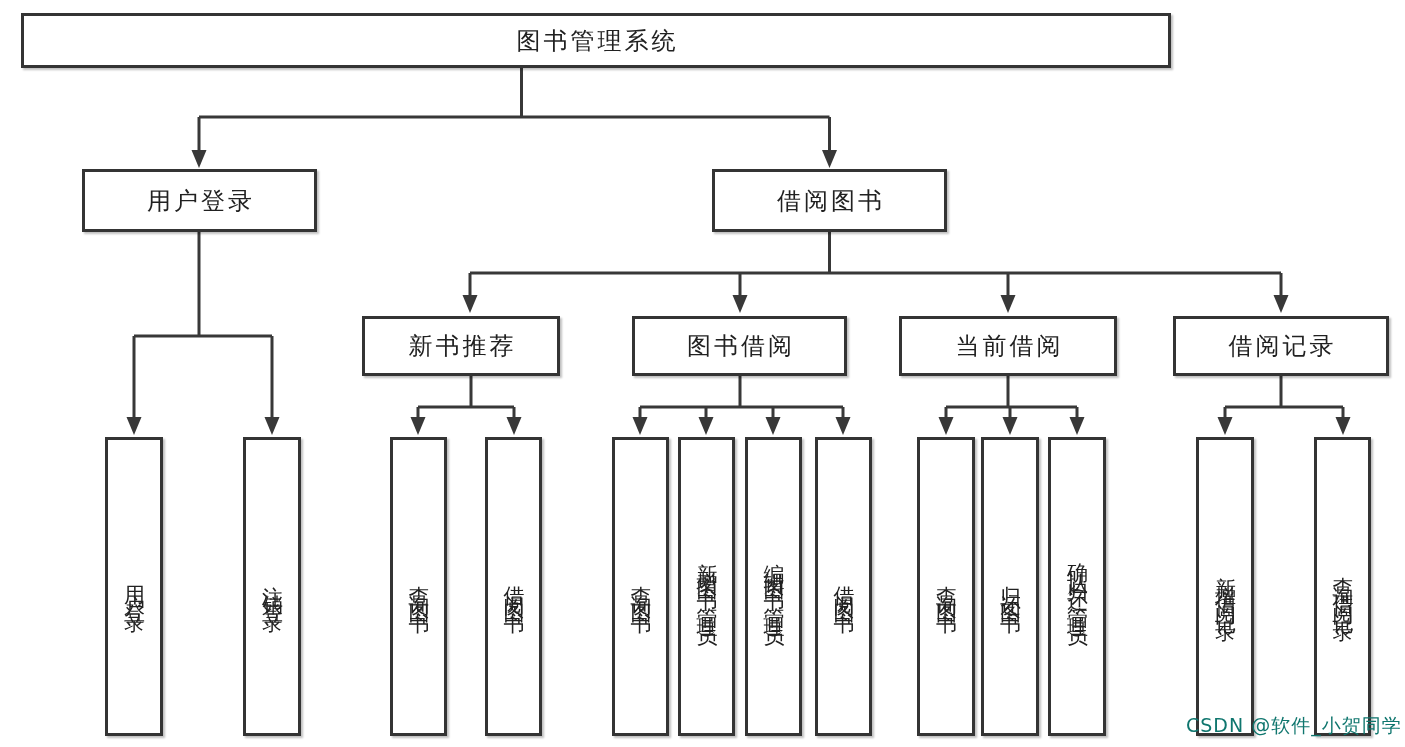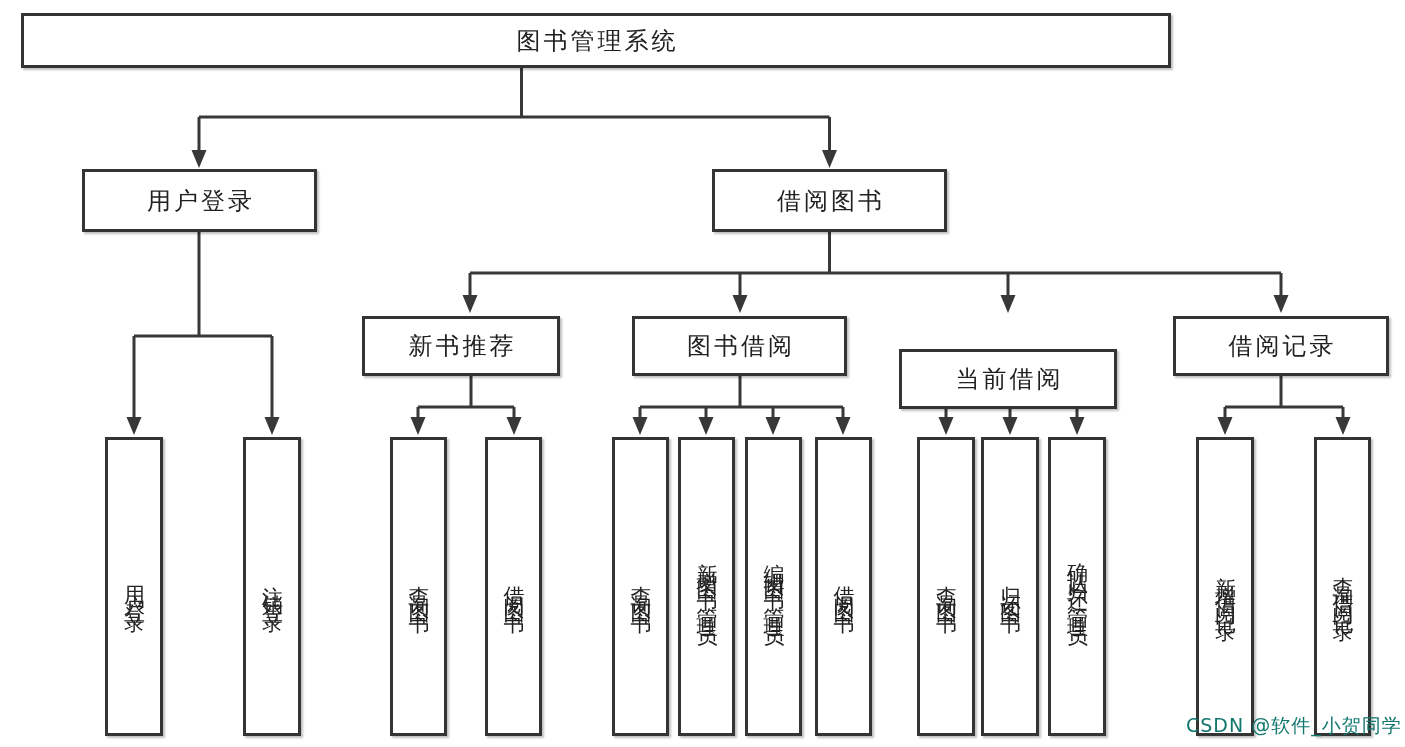--- a/index.html
+++ b/index.html
@@ -101,21 +101,21 @@
   <div class="node" style="left:712px;top:169px;width:235px;height:63px;">
     <span class="hlabel">借阅图书</span>
   </div>
 
   <div class="node" style="left:362px;top:316px;width:198px;height:60px;">
     <span class="hlabel">新书推荐</span>
   </div>
   <div class="node" style="left:632px;top:316px;width:215px;height:60px;">
     <span class="hlabel">图书借阅</span>
   </div>
-  <div class="node" style="left:899px;top:316px;width:218px;height:60px;margin-top:33px;">
+  <div class="node" style="left:899px;top:316px;width:218px;height:60px;">
     <span class="hlabel">当前借阅</span>
   </div>
   <div class="node" style="left:1173px;top:316px;width:216px;height:60px;">
     <span class="hlabel">借阅记录</span>
   </div>
 
   <div class="node vnode" style="left:105px;top:437px;width:58px;height:299px;">
     <span>用户登录</span>
   </div>
   <div class="node vnode" style="left:243px;top:437px;width:58px;height:299px;">

